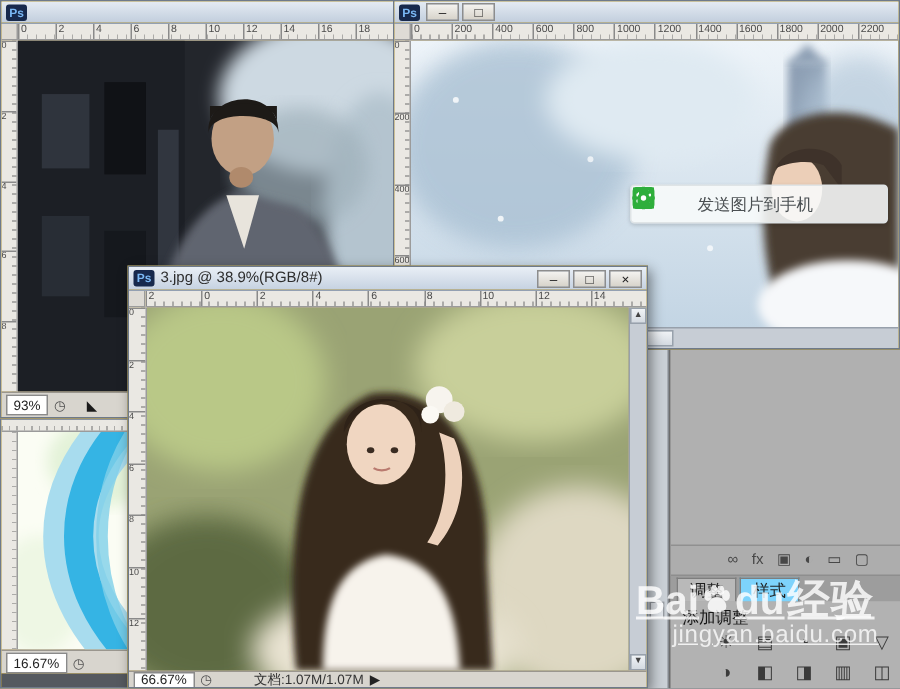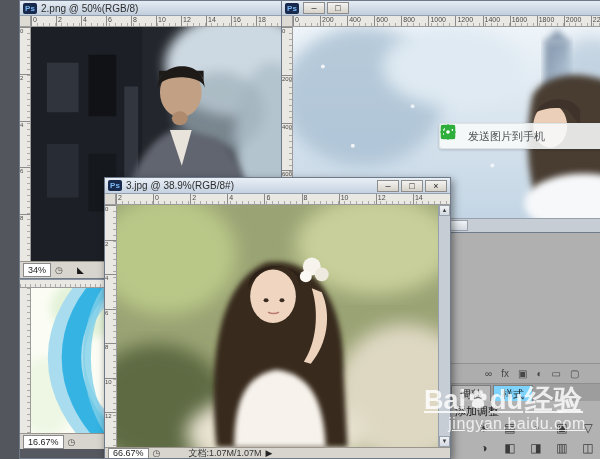--- a/index.html
+++ b/index.html
@@ -1,20 +1,20 @@
 <!DOCTYPE html>
 <html><head>
 <meta charset="utf-8">
 <style>
   * { margin:0; padding:0; box-sizing:border-box; }
   html,body { width:600px; height:459px; overflow:hidden; }
   body { font-family:"Liberation Sans", sans-serif; }
   #stage { position:relative; width:600px; height:459px; background:#53575d; overflow:hidden; }
 
-  .win { position:absolute; border:1px solid #6e7a8a; background:#eab308; display:flex; flex-direction:column;margin-left:19px; }
+  .win { position:absolute; border:1px solid #6e7a8a; background:#eab308; display:flex; flex-direction:column; }
 
   
   .tbar { height:15px; flex:0 0 15px; background:linear-gradient(#e4ebf3,#c2cedd);
           border-bottom:1px solid #93a0b2; display:flex; align-items:center; padding:0 3px; gap:4px; overflow:hidden; }
   .psbadge { width:14px; height:11px; background:#17294d; color:#7ab8f5; font-size:8px; font-weight:bold;
              line-height:11px; text-align:center; border-radius:2px; flex:0 0 14px; }
   .ttext { font-size:10px; color:#2d2d2d; white-space:nowrap; flex:1 1 auto; }
   .wbtns { display:flex; gap:2px; flex:0 0 auto; }
   .wbtn { width:22px; height:12px; background:linear-gradient(#f4f3f0,#d7d3ca); border:1px solid #8d8d8d;
           font-size:9px; line-height:10px; text-align:center; color:#222; }
@@ -47,21 +47,21 @@
   
   #win2 { left:0; top:0; width:263px; height:279px; z-index:1; }
   #win1 { left:262px; top:0; width:338px; height:233px; z-index:2; }
   #win4 { left:0; top:279px; width:86px; height:180px; z-index:1; border-top:1px solid #8c94a0; }
   #win3 { left:85px; top:177px; width:347px; height:282px; z-index:6; box-shadow:2px 3px 8px rgba(0,0,0,.45); }
   #win3 .tbar { height:16px; flex-basis:16px; background:linear-gradient(#e9eff6,#c6d2e1); }
 
   
   #sendbar { position:absolute; left:146px; top:96px; width:172px; height:26px; z-index:4;
              background:rgba(248,250,251,.88); border:1px solid #dfe4e6; border-radius:3px;
-             display:flex; align-items:center; gap:6px; padding:0 6px; box-shadow:0 1px 3px rgba(0,0,0,.18); }
+             display:flex; align-items:center; gap:22px; padding:0 6px; box-shadow:0 1px 3px rgba(0,0,0,.18); }
   #sendbar .stext { font-size:11px; color:#4a4f52; white-space:nowrap; }
   .gicon { width:16px; height:16px; flex:0 0 16px; }
   .gicon svg { display:block; width:16px; height:16px; }
 
   
   #rpanel { position:absolute; left:432px; top:233px; width:168px; height:226px; z-index:1; display:flex; }
   #rstrip { flex:0 0 14px; background:#cad0d6; border-right:1px solid #83888e; position:relative; }
   #rthumb { position:absolute; left:1px; top:168px; width:10px; height:12px; background:#e0e4e9; border:1px solid #979ca2; }
   #rmain { flex:1; background:#b2b2b2; border-left:1px solid #6c6c6c; display:flex; flex-direction:column; overflow:hidden; }
   #layersarea { flex:1 1 auto; background:#b0b0b0; border-bottom:1px solid #909090; }
@@ -86,21 +86,20 @@
   #win4 .bstrip { flex:0 0 9px; background:#55595f; }
 </style>
 </head>
 <body>
 
 <div id="stage">
 
   <div class="win" id="win2">
     <div class="tbar">
       <span class="psbadge">Ps</span>
-      <span class="ttext">2.png @ 50%(RGB/8)</span>
     </div>
     <div class="rulrow">
       <div class="rcorner"></div>
       <div class="hruler">
           <span>0</span>
           <span>2</span>
           <span>4</span>
           <span>6</span>
           <span>8</span>
           <span>10</span>
@@ -141,21 +140,21 @@
           <path d="M84,236 C90,160 114,112 148,102 L188,112 C214,132 226,182 232,236 Z" fill="#60656f" filter="url(#b3)"></path>
           <path d="M140,104 L162,104 L152,140 Z" fill="#e8e4dc"></path>
           <ellipse cx="151" cy="66" rx="21" ry="25" fill="#c2a084"></ellipse>
           <path d="M128,62 C126,34 176,30 175,62 C175,48 130,46 128,62 Z" fill="#1d1a17"></path>
           <path d="M129,56 C127,40 174,36 174,56 L174,44 L129,44 Z" fill="#1d1a17"></path>
           <ellipse cx="150" cy="92" rx="8" ry="7" fill="#b08a6c"></ellipse>
         </svg>
       </div>
     </div>
     <div class="sbar" style="flex-basis:17px">
-      <span class="zoombox">34%</span>
+      <span class="zoombox">93%</span>
       <span class="sicon">◷</span>
       <span class="sicon" style="color:#1a1a1a;margin-left:10px">◣</span>
     </div>
   </div>
 
   <div class="win" id="win1">
     <div class="tbar">
       <span class="psbadge">Ps</span>
       <span class="wbtns">
         <span class="wbtn">–</span>

